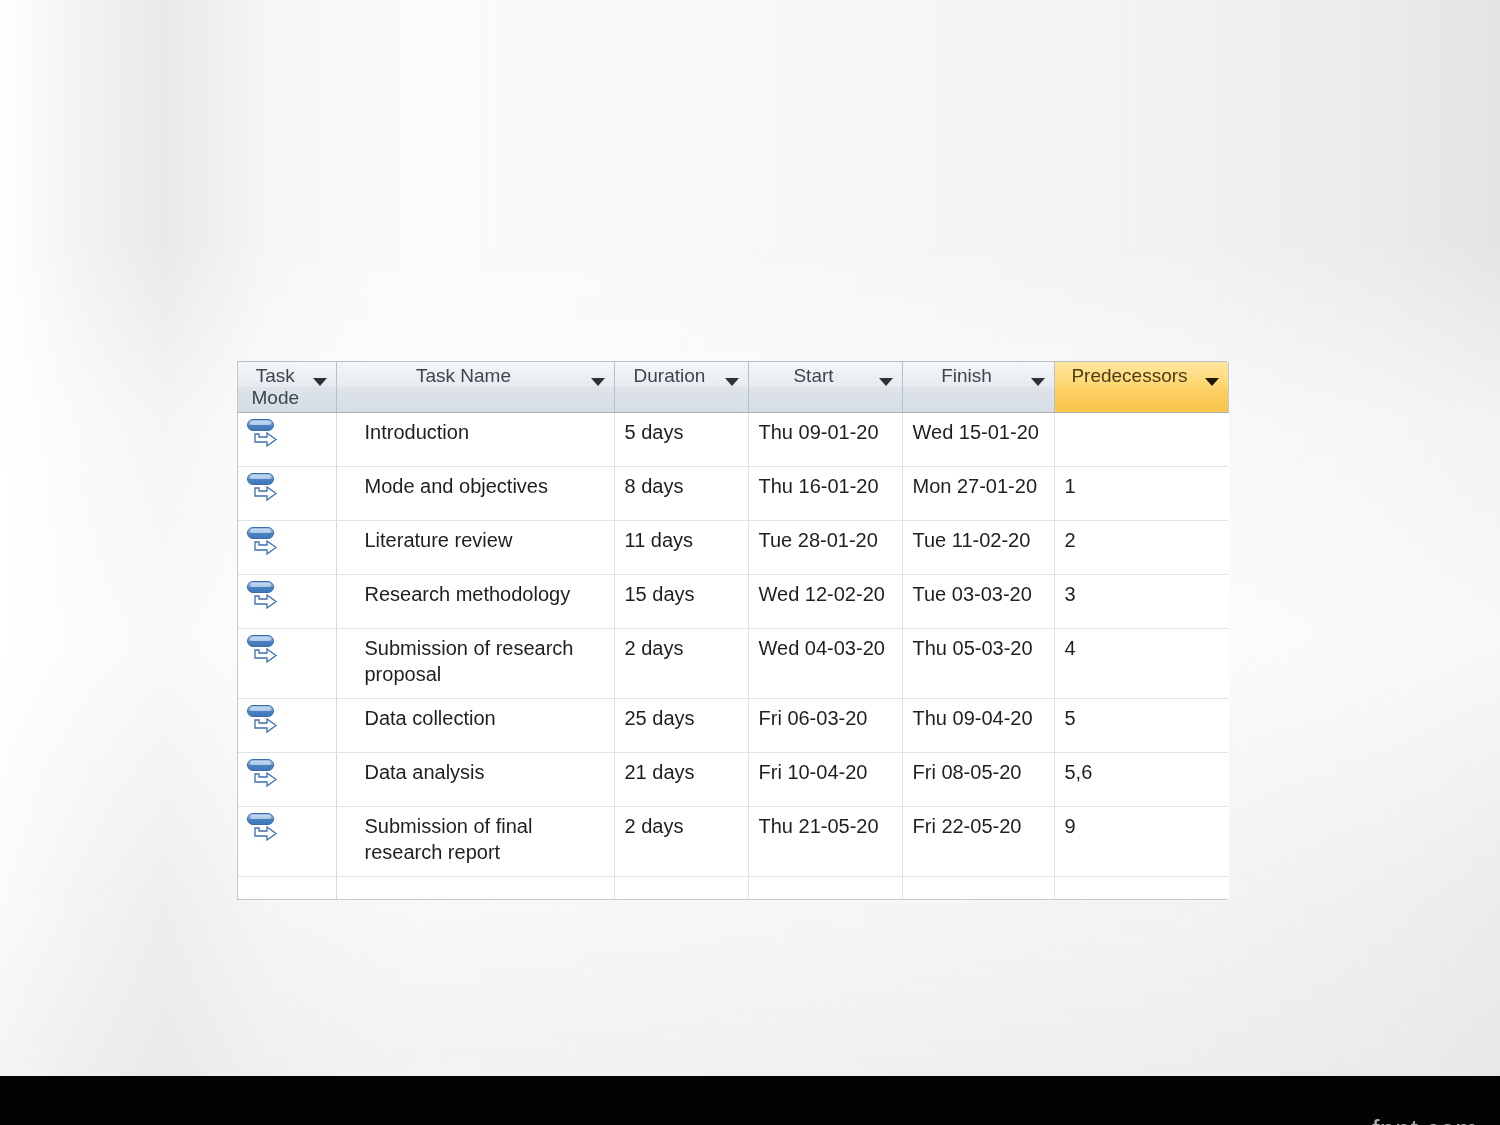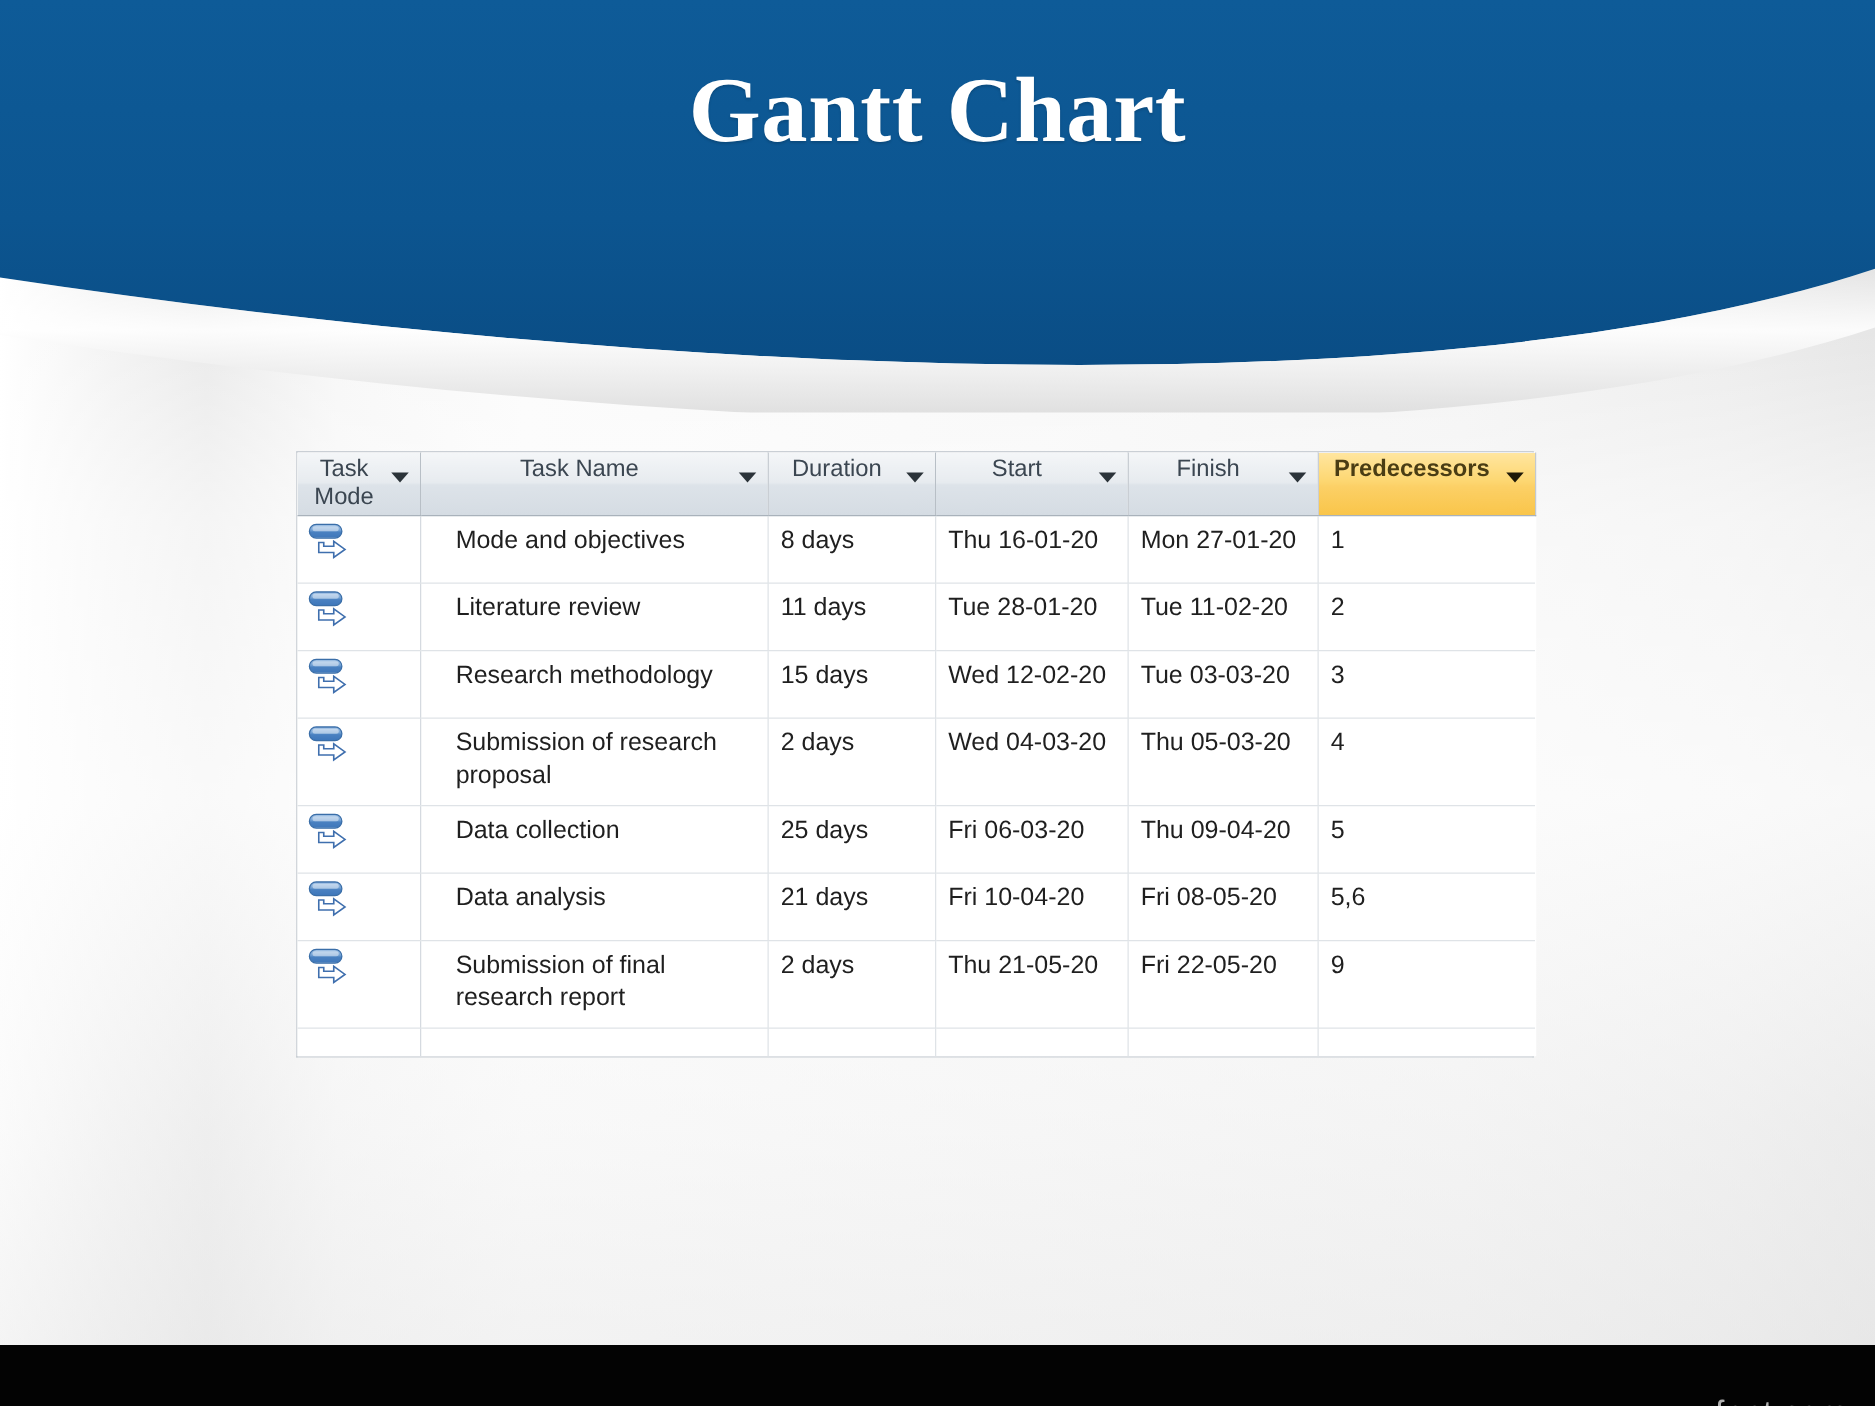--- a/index.html
+++ b/index.html
@@ -108,21 +108,20 @@
     border-right: 1px solid #b8bfc6;
     border-bottom: 1px solid #a9b2bb;
     position: relative;
     white-space: normal;
     overflow: hidden;
   }
   table.gantt thead th.pred-head {
     background: linear-gradient(to bottom, #ffe6a0 0%, #fdd772 45%, #fcd066 55%, #f9c54a 100%);
     color: #4a3d14;
     border-right: 1px solid #d3ab3f;
-    font-weight: bold;
   }
   table.gantt thead th:last-child { border-right: 1px solid #c3c9cf; }
 
   .th-label { display: block; padding-right: 24px; }
   .filter-arrow {
     position: absolute;
     right: 9px;
     top: 16px;
     width: 0; height: 0;
     border-left: 7px solid transparent;
@@ -192,41 +191,20 @@
   }
 </style>
 </head>
 <body>
 
 <div id="slide">
 
   <div class="bg-sheen"></div>
   <div class="bg-sheen2"></div>
 
-  <div class="header-wrap">
-    <svg width="1500" height="330" viewBox="0 0 1500 330" xmlns="http://www.w3.org/2000/svg" aria-hidden="true">
-      <defs>
-        <linearGradient id="hdrGrad" x1="0" y1="0" x2="0" y2="1">
-          <stop offset="0%" stop-color="#0e5b98"></stop>
-          <stop offset="60%" stop-color="#0c5590"></stop>
-          <stop offset="100%" stop-color="#0a4d85"></stop>
-        </linearGradient>
-        <linearGradient id="shineGrad" x1="0" y1="0" x2="0" y2="1">
-          <stop offset="0%" stop-color="#ffffff" stop-opacity="0.0"></stop>
-          <stop offset="40%" stop-color="#ffffff" stop-opacity="0.85"></stop>
-          <stop offset="100%" stop-color="#d9d9d9" stop-opacity="0.9"></stop>
-        </linearGradient>
-      </defs>
-
-      <path d="M0,0 L1500,0 L1500,215 C1150,332 520,300 0,222 Z" fill="url(#hdrGrad)"></path>
-
-      <path d="M0,222 C520,300 1150,332 1500,215 L1500,262 C1150,378 520,346 0,268 Z" fill="url(#shineGrad)"></path>
-    </svg>
-    <div class="slide-title">Gantt Chart</div>
-  </div>
 
   <div class="table-wrap">
     <table class="gantt">
       <colgroup>
         <col class="c-mode">
           <col class="c-name">
           <col class="c-dur">
         <col class="c-start">
           <col class="c-finish">
           <col class="c-pred">
@@ -263,20 +241,36 @@
           <tr>
             <td class="mode-cell">
     <span class="mode-icon">
       <span class="pill"></span>
       <span class="arrow">
         <svg width="30" height="20" viewBox="0 0 30 20" xmlns="http://www.w3.org/2000/svg">
           <path d="M1,4 L1,12 L13,12 L13,16 L22,9.5 L13,3 L13,7 L5,7 L5,4 Z" fill="#ffffff" stroke="#3f6fae" stroke-width="1.3" stroke-linejoin="miter"></path>
         </svg>
       </span>
     </span></td>
+            <td class="name-cell">Introduction</td>
+            <td>5 days</td>
+            <td>Thu 09-01-20</td>
+            <td>Wed 15-01-20</td>
+            <td></td>
+          </tr>
+          <tr>
+            <td class="mode-cell">
+    <span class="mode-icon">
+      <span class="pill"></span>
+      <span class="arrow">
+        <svg width="30" height="20" viewBox="0 0 30 20" xmlns="http://www.w3.org/2000/svg">
+          <path d="M1,4 L1,12 L13,12 L13,16 L22,9.5 L13,3 L13,7 L5,7 L5,4 Z" fill="#ffffff" stroke="#3f6fae" stroke-width="1.3" stroke-linejoin="miter"></path>
+        </svg>
+      </span>
+    </span></td>
             <td class="name-cell">Mode and objectives</td>
             <td>8 days</td>
             <td>Thu 16-01-20</td>
             <td>Mon 27-01-20</td>
             <td>1</td>
           </tr>
           <tr>
             <td class="mode-cell">
     <span class="mode-icon">
       <span class="pill"></span>

